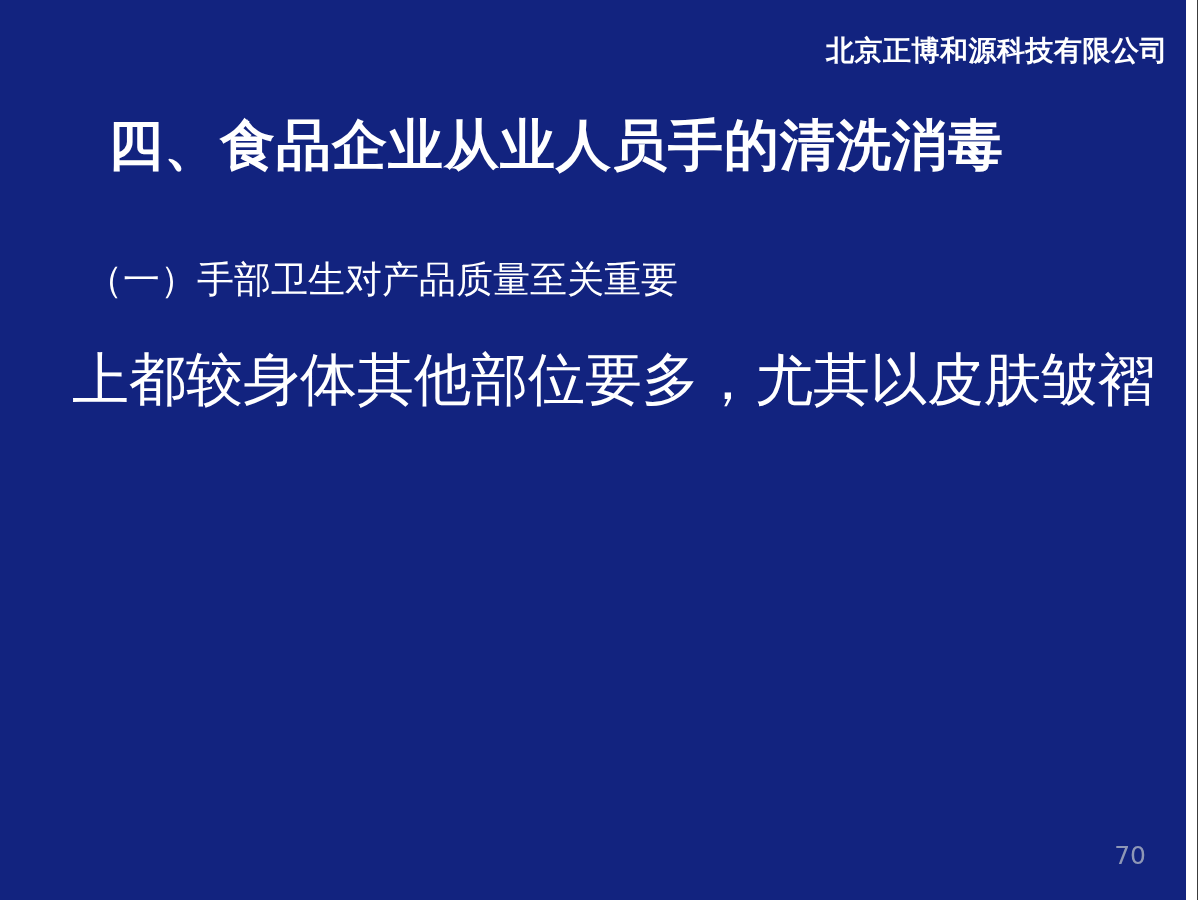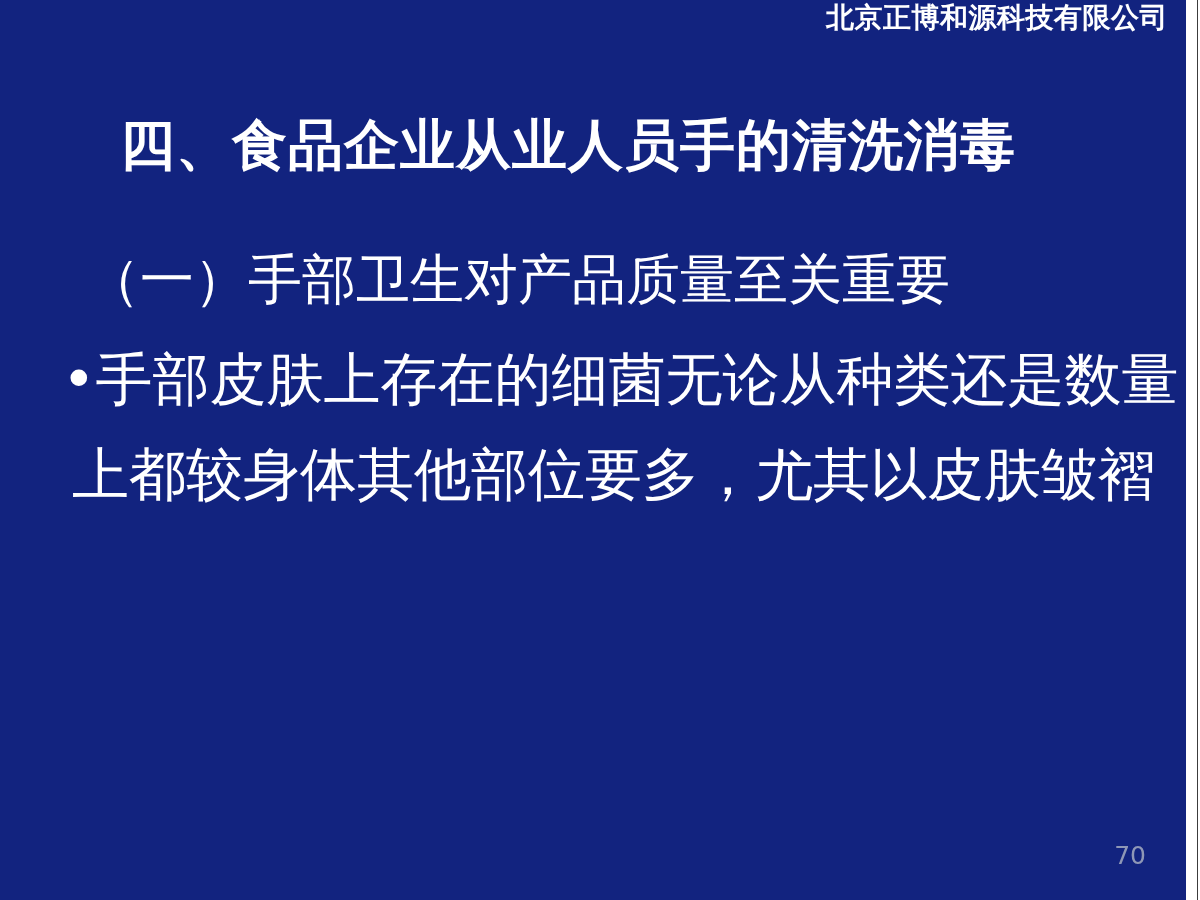--- a/index.html
+++ b/index.html
@@ -40,42 +40,42 @@
     left: 1197px;
     width: 1px;
     height: 900px;
     background: #3c3c3c;
   }
 
   
   #header-band {
     position: absolute;
     left: 0;
-    top: 4px;
+    top: 21px;
     width: 1186px;
     height: 44px;
     display: flex;
-    align-items: flex-start;
+    align-items: flex-end;
     justify-content: flex-end;
     padding-right: 18px;
     box-sizing: border-box;
   }
   #company-name {
     color: #ffffff;
     font-size: 28px;
     font-weight: bold;
     letter-spacing: 0.5px;
     line-height: 1;
     white-space: nowrap;
   }
 
   
   #slide-title {
     position: absolute;
-    left: 120px;
+    left: 108px;
     top: 78px;
     width: 1040px;
     color: #ffffff;
     font-size: 55px;
     font-weight: bold;
     letter-spacing: 1px;
     line-height: 1.12;
     white-space: nowrap;
   }
 
@@ -91,21 +91,21 @@
     color: #ffffff;
     font-size: 57px;
     font-weight: normal;
     line-height: 95px;
     letter-spacing: 0px;
     white-space: nowrap;
   }
 
   .body-line.section-heading {
     padding-left: 24px;
-    font-size: 54px;
+    font-size: 37px;
     line-height: 104px;
   }
 
   .body-line.bullet-first {
     padding-left: 0px;
   }
 
   .body-line.cont {
     padding-left: 10px;
   }
@@ -131,21 +131,20 @@
     <div id="header-band">
       <div id="company-name">北京正博和源科技有限公司</div>
     </div>
 
     <h1 id="slide-title">四、食品企业从业人员手的清洗消毒</h1>
 
     <div id="body-block">
 
       <div class="body-line section-heading">（一）手部卫生对产品质量至关重要</div>
 
-      <div class="body-line bullet-first">•手部皮肤上存在的细菌无论从种类还是数量</div>
 
       <div class="body-line cont">上都较身体其他部位要多，尤其以皮肤皱褶</div>
 
 
     </div>
 
     <div id="page-number">70</div>
 
   </div>
 

